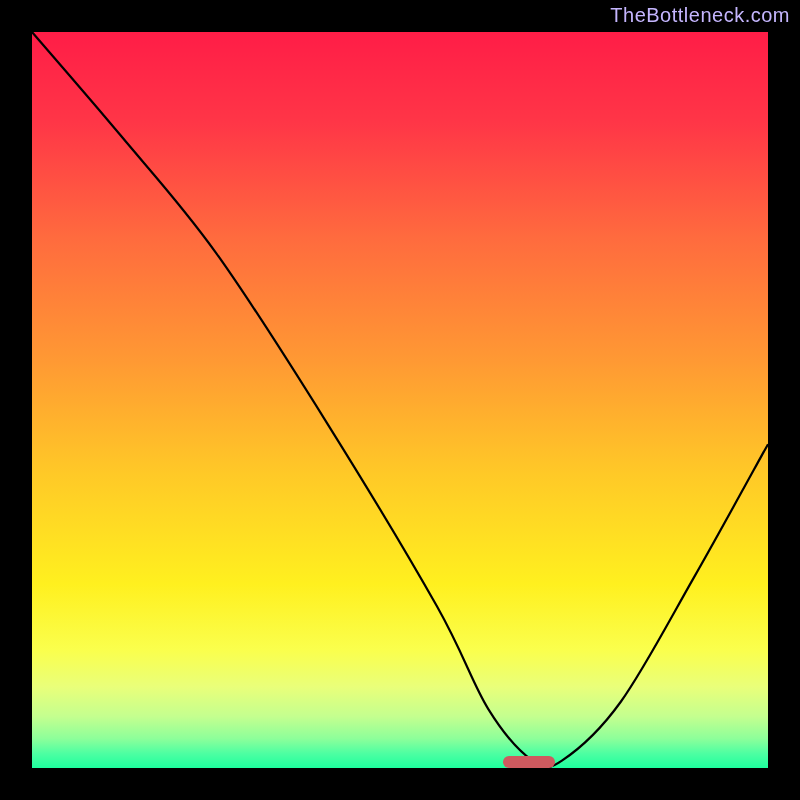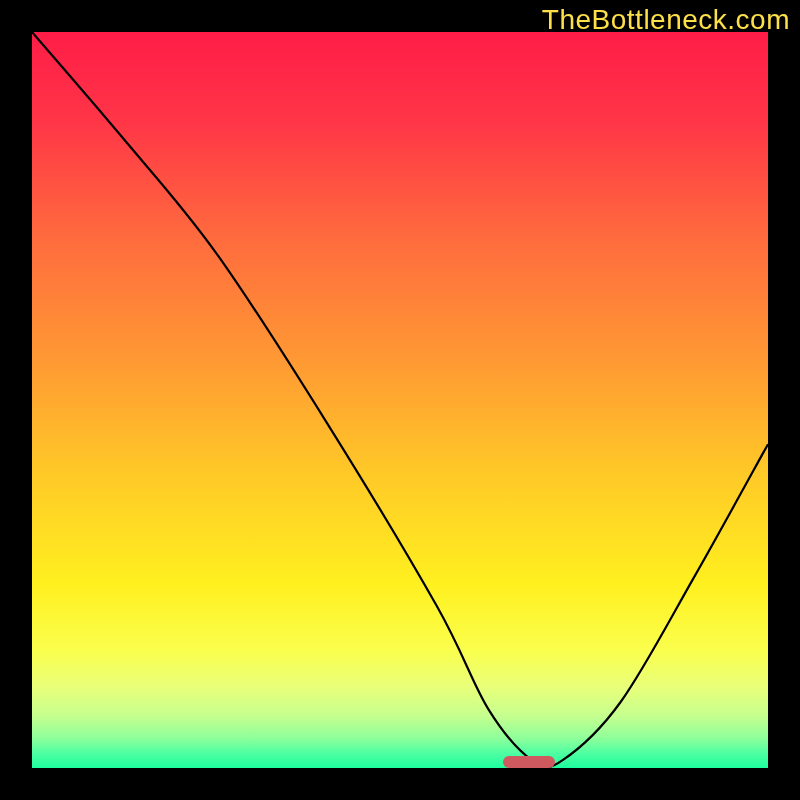--- a/index.html
+++ b/index.html
@@ -16,22 +16,22 @@
     top: 0;
     left: 0;
     width: 800px;
     height: 800px;
     background: #000;
   }
   .watermark {
     position: absolute;
     top: 4px;
     right: 10px;
-    color: #fde047;
-    font-size: 28px;
+    color: #c4b5fd;
+    font-size: 20px;
     font-weight: 500;
     letter-spacing: 0.5px;
   }
   .plot {
     position: absolute;
     left: 32px;
     top: 32px;
     width: 736px;
     height: 736px;
     overflow: hidden;

